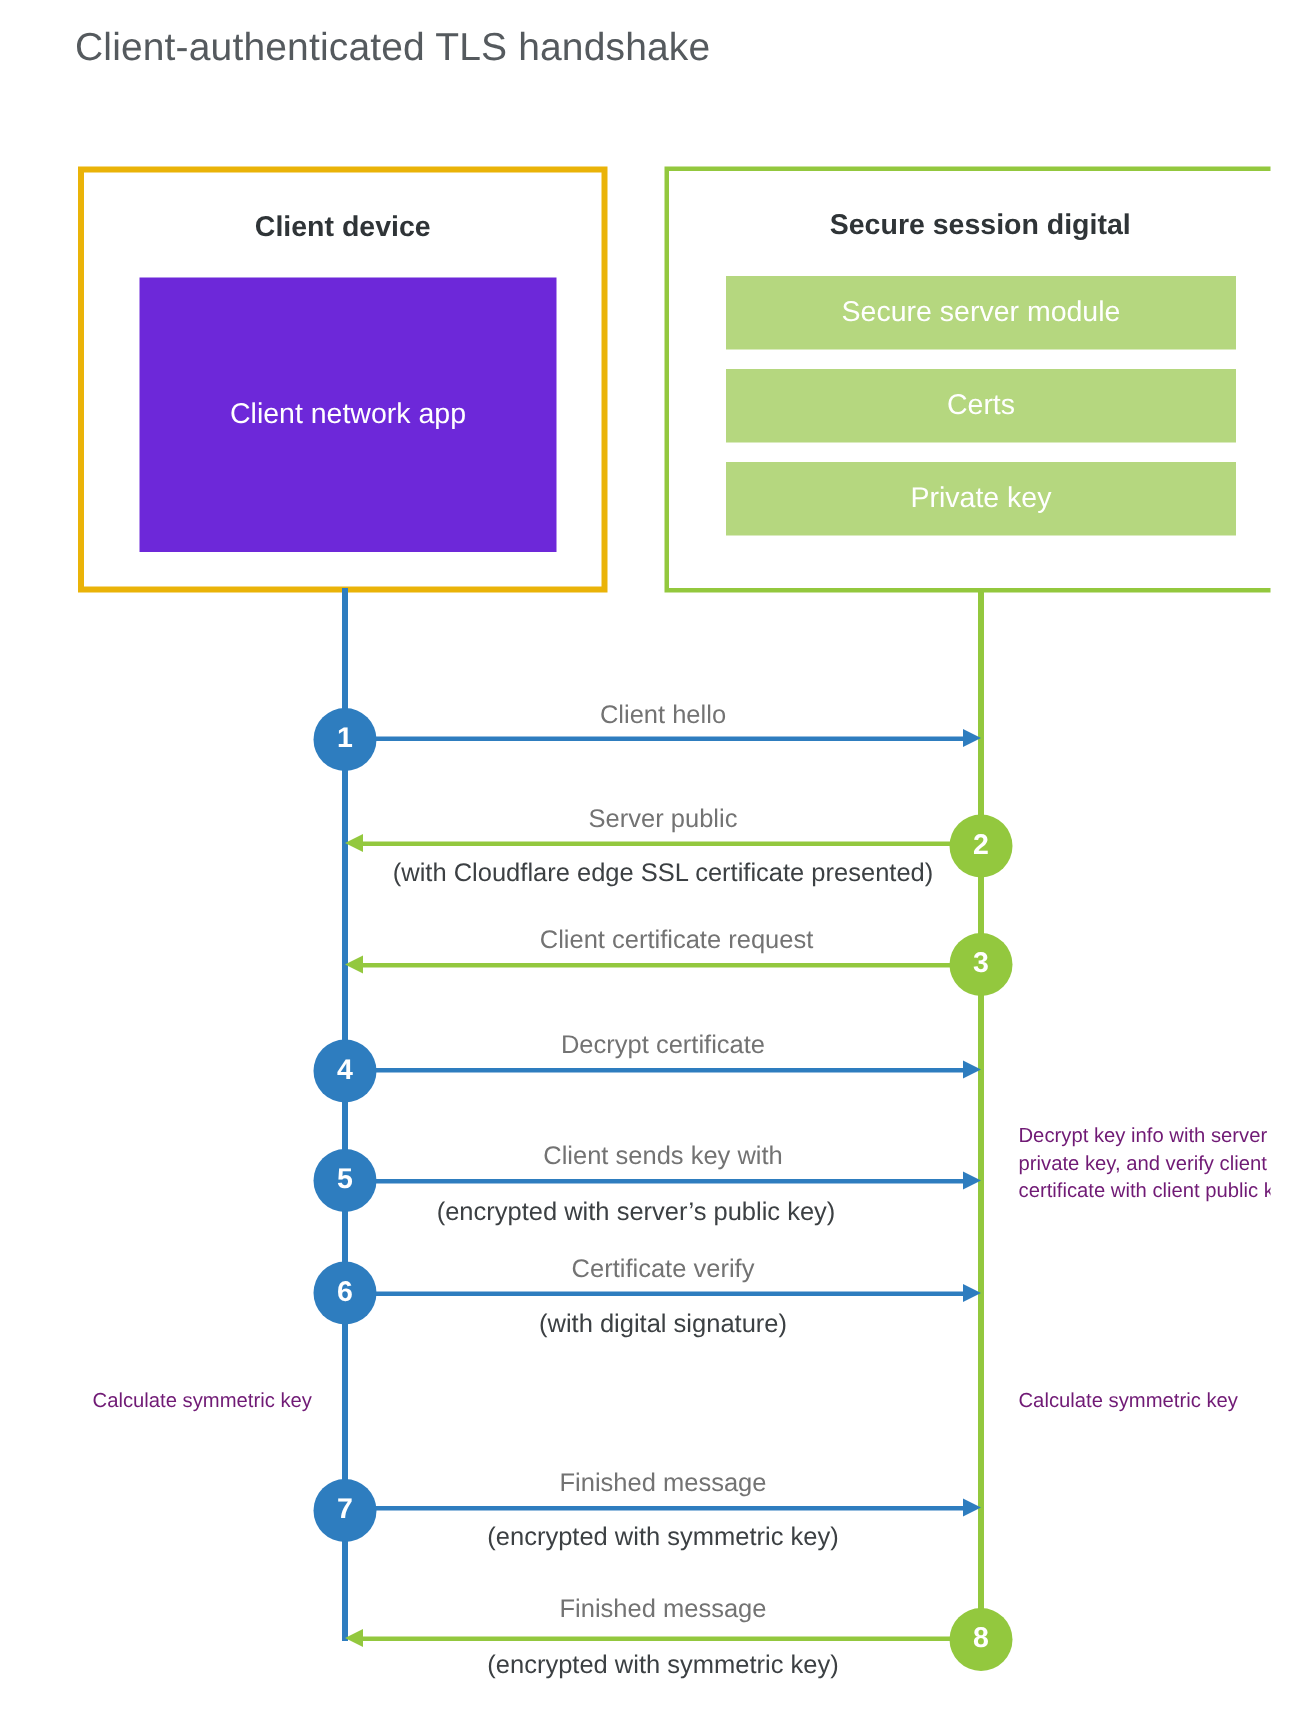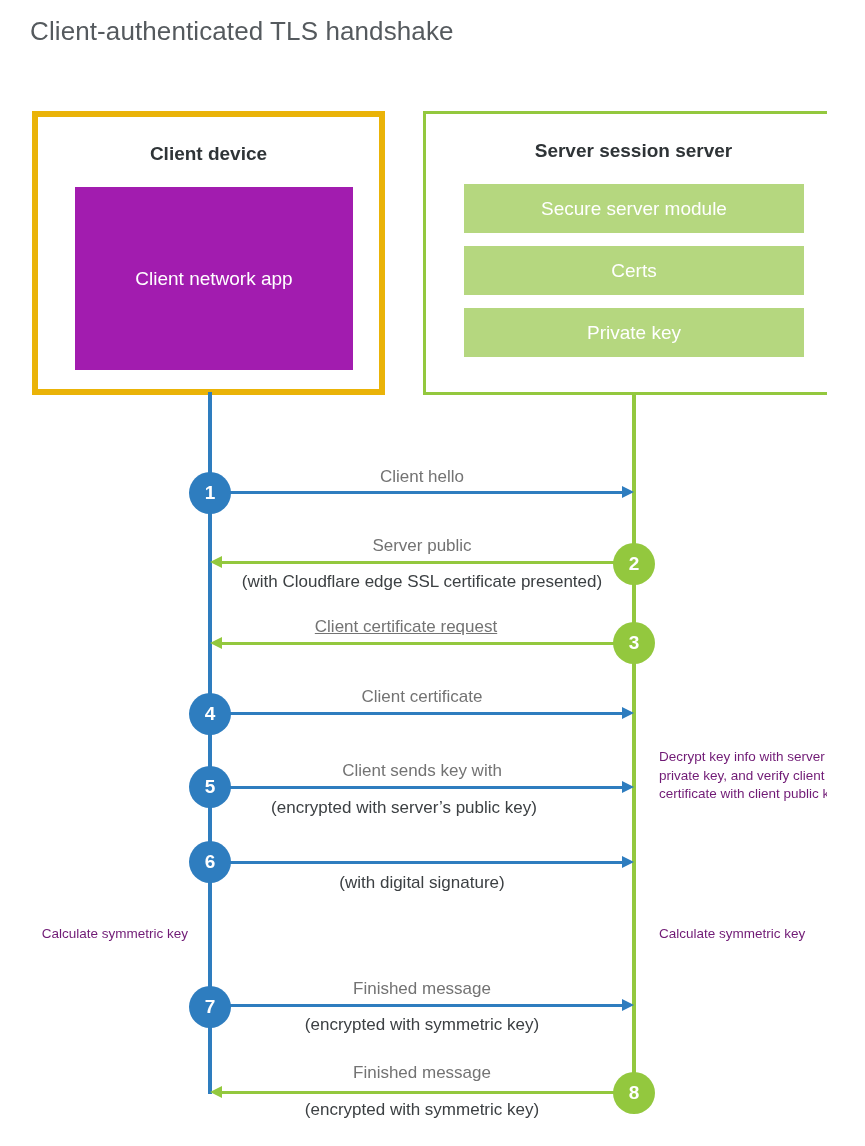--- a/index.html
+++ b/index.html
@@ -11,20 +11,21 @@
   body {
     font-family: "Liberation Sans", sans-serif;
     color: #3c3c3c;
   }
   #canvas {
     position: relative;
     width: 827px;
     height: 1146px;
     background: #ffffff;
     overflow: hidden;
+    margin-left: 20px;
   }
 
   
   .page-title {
     position: absolute;
     left: 30px;
     top: 16px;
     font-size: 26px;
     font-weight: 400;
     color: #555a5e;
@@ -36,21 +37,21 @@
   .party-box {
     position: absolute;
     background: #ffffff;
     box-sizing: border-box;
   }
   .party-box.client {
     left: 32px;
     top: 111px;
     width: 353px;
     height: 284px;
-    border: 6px solid #eab308;
+    border: 4px solid #eab308;
   }
   .party-box.server {
     left: 423px;
     top: 111px;
     width: 421px;
     height: 284px;
     border: 3px solid #93C83E;
   }
   .party-title {
     position: absolute;
@@ -62,21 +63,21 @@
     font-weight: bold;
     color: #2f3437;
   }
 
   .client-app {
     position: absolute;
     left: 37px;
     top: 70px;
     width: 278px;
     height: 183px;
-    background: #a21caf;
+    background: #6d28d9;
     color: #ffffff;
     font-size: 19px;
     line-height: 27px;
     display: flex;
     align-items: center;
     justify-content: center;
     text-align: center;
   }
 
   .server-modules {
@@ -189,21 +190,21 @@
 <div id="canvas">
 
   <div class="page-title">Client-authenticated TLS handshake</div>
 
   <div class="party-box client">
     <div class="party-title">Client device</div>
     <div class="client-app">Client network app</div>
   </div>
 
   <div class="party-box server">
-    <div class="party-title">Server session server</div>
+    <div class="party-title">Secure session digital</div>
     <div class="server-modules">
       <div class="server-module">Secure server module</div>
       <div class="server-module">Certs</div>
       <div class="server-module">Private key</div>
     </div>
   </div>
 
   <div class="lifeline client-line"></div>
   <div class="lifeline server-line"></div>
 
@@ -213,39 +214,40 @@
     </div>
   <div class="step-circle blue" style="left:189px; top:472px;">1</div>
 
   <div class="msg-label" style="left:210px; top:536px; width:424px;">Server public</div>
   <div class="arrow green to-left" style="left:221px; top:561px; width:413px;">
       <span class="head"></span>
     </div>
   <div class="msg-sub" style="left:210px; top:572px; width:424px;">(with Cloudflare edge SSL certificate presented)</div>
   <div class="step-circle green" style="left:613px; top:543px;">2</div>
 
-  <div class="msg-label" style="left:194px; top:617px; width:424px;text-decoration:underline;">Client certificate request</div>
+  <div class="msg-label" style="left:219px; top:617px; width:424px;">Client certificate request</div>
   <div class="arrow green to-left" style="left:221px; top:642px; width:413px;">
       <span class="head"></span>
     </div>
   <div class="step-circle green" style="left:613px; top:622px;">3</div>
 
-  <div class="msg-label" style="left:210px; top:687px; width:424px;">Client certificate</div>
+  <div class="msg-label" style="left:210px; top:687px; width:424px;">Decrypt certificate</div>
   <div class="arrow blue to-right" style="left:210px; top:712px; width:413px;">
       <span class="head"></span>
     </div>
   <div class="step-circle blue" style="left:189px; top:693px;">4</div>
 
   <div class="msg-label" style="left:210px; top:761px; width:424px;">Client sends key with</div>
   <div class="arrow blue to-right" style="left:210px; top:786px; width:413px;">
       <span class="head"></span>
     </div>
   <div class="msg-sub" style="left:192px; top:798px; width:424px;">(encrypted with server’s public key)</div>
   <div class="step-circle blue" style="left:189px; top:766px;">5</div>
 
+  <div class="msg-label" style="left:210px; top:836px; width:424px;">Certificate verify</div>
   <div class="arrow blue to-right" style="left:210px; top:861px; width:413px;">
       <span class="head"></span>
     </div>
   <div class="msg-sub" style="left:210px; top:873px; width:424px;">(with digital signature)</div>
   <div class="step-circle blue" style="left:189px; top:841px;">6</div>
 
   <div class="side-note left-align" style="left:659px; top:748px; width:185px;">Decrypt key info with server private key, and verify client certificate with client public key</div>
 
   <div class="side-note right-align" style="left:20px; top:925px; width:168px;">Calculate symmetric key</div>
   <div class="side-note left-align" style="left:659px; top:925px; width:185px;">Calculate symmetric key</div>

